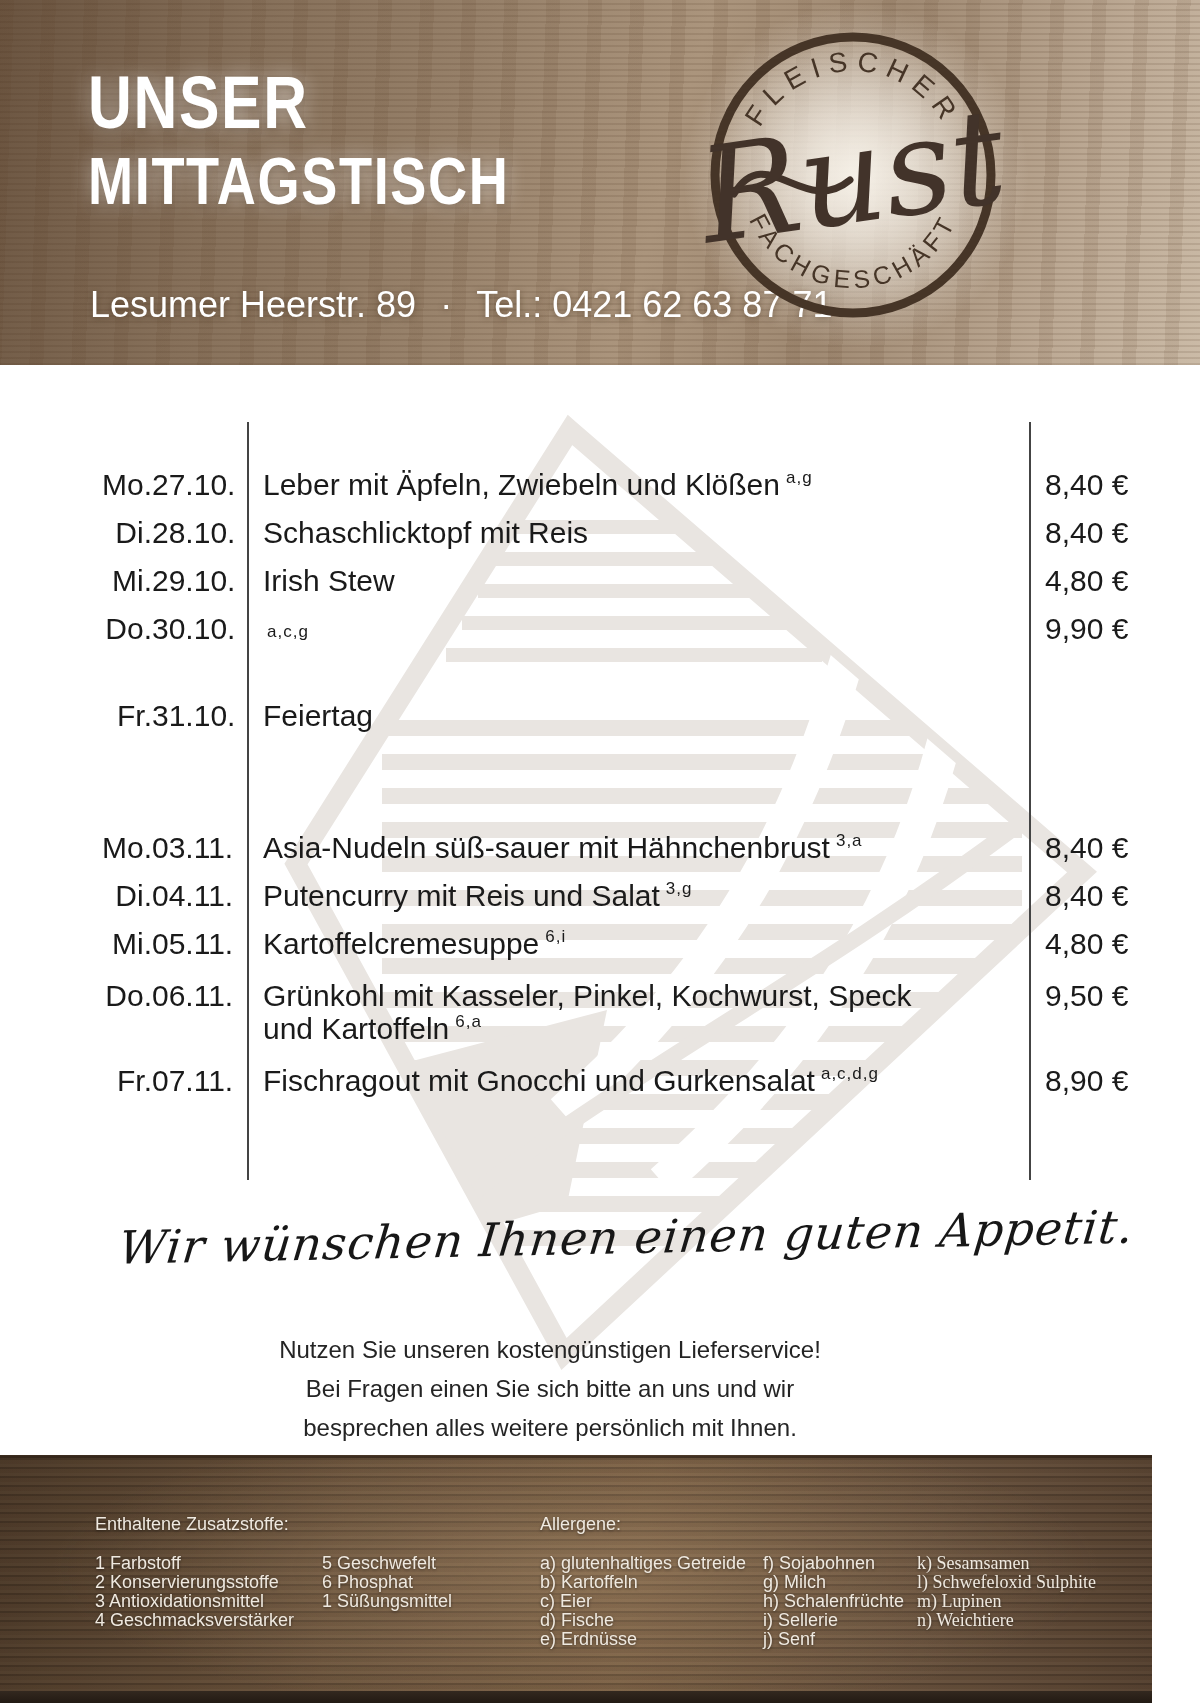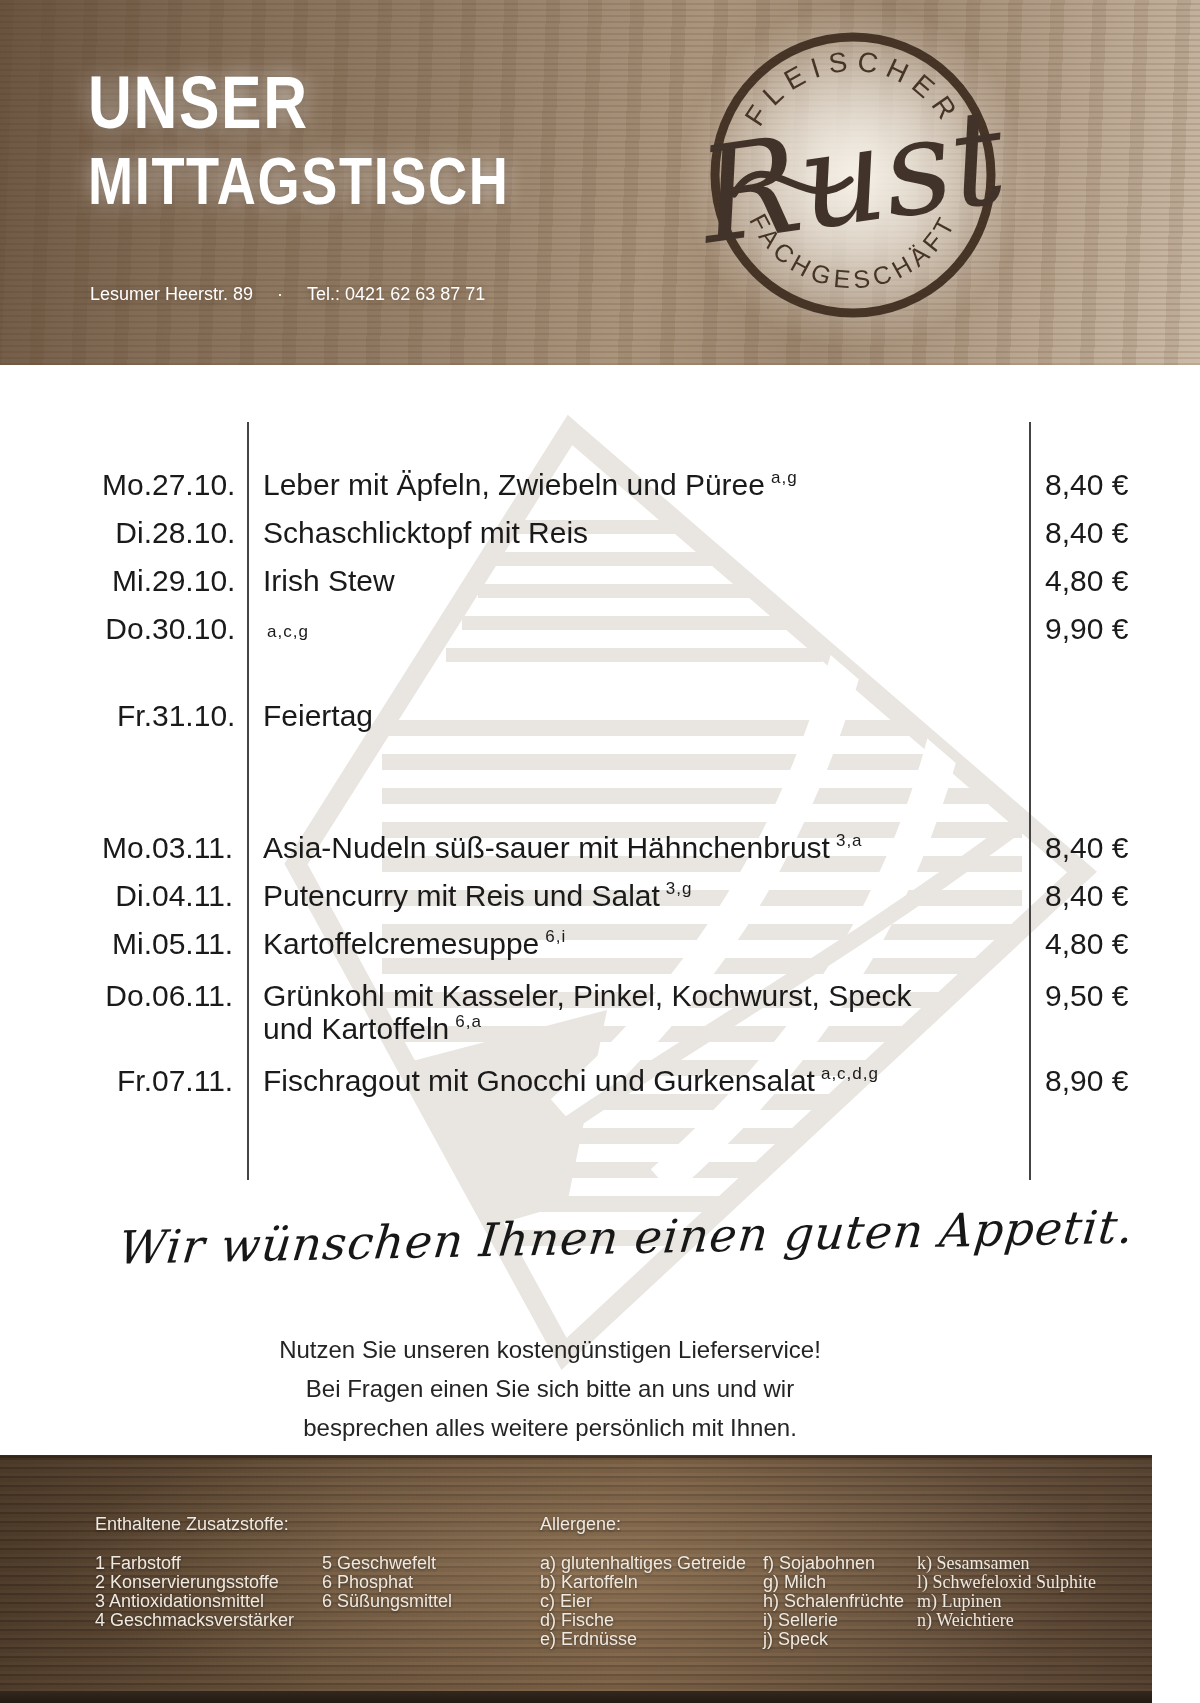--- a/index.html
+++ b/index.html
@@ -19,21 +19,21 @@
   .title-line{
     position:absolute;left:88px;color:#ffffff;font-weight:bold;line-height:1;
     transform:scaleX(0.82);transform-origin:left center;letter-spacing:2px;
     text-shadow:0 0 22px rgba(255,255,255,0.55), 0 3px 10px rgba(70,48,26,0.45);
     white-space:nowrap;
   }
   .title-1{top:66px;font-size:74px;}
   .title-2{top:148px;font-size:66px;}
   .address-row{
     position:absolute;left:90px;top:284px;display:flex;align-items:baseline;gap:24px;
-    color:#ffffff;font-size:18px;text-shadow:0 1px 6px rgba(70,50,30,0.55);white-space:nowrap;
+    color:#ffffff;font-size:36px;text-shadow:0 1px 6px rgba(70,50,30,0.55);white-space:nowrap;
   }
   
   .logo-wrap{position:absolute;left:700px;top:22px;width:306px;height:310px;}
   
   .watermark{position:absolute;left:262px;top:402px;width:850px;height:985px;z-index:0;}
   
   .vrule{position:absolute;width:2px;background:#444444;top:422px;height:758px;z-index:2;}
   .vrule-left{left:247px;}
   .vrule-right{left:1029px;}
   .menu-row{position:absolute;left:100px;width:1035px;display:flex;z-index:2;font-size:30px;line-height:33px;}
@@ -145,21 +145,21 @@
 </div>
 
 <div class="vrule vrule-left"></div>
 <div class="vrule vrule-right"></div>
 
 <div class="menu-row" style="top:468px">
   <div class="daycol">
     <span class="day">Mo.</span>
     <span class="date">27.10.</span>
   </div>
-  <div class="dish"><span>Leber mit Äpfeln, Zwiebeln und Püree</span><span class="sup">a,g</span></div>
+  <div class="dish"><span>Leber mit Äpfeln, Zwiebeln und Klößen</span><span class="sup">a,g</span></div>
   <div class="price">8,40 €</div>
 </div>
 
 <div class="menu-row" style="top:516px">
   <div class="daycol">
     <span class="day">Di.</span>
     <span class="date">28.10.</span>
   </div>
   <div class="dish"><span>Schaschlicktopf mit Reis</span><span class="sup"></span></div>
   <div class="price">8,40 €</div>
@@ -249,37 +249,37 @@
   <div class="f-heading add-head">Enthaltene Zusatzstoffe:</div>
   <div class="f-col add-c1">
     <div>1 Farbstoff</div>
     <div>2 Konservierungsstoffe</div>
     <div>3 Antioxidationsmittel</div>
     <div>4 Geschmacksverstärker</div>
   </div>
   <div class="f-col add-c2">
     <div>5 Geschwefelt</div>
     <div>6 Phosphat</div>
-    <div>6 Süßungsmittel</div>
+    <div>1 Süßungsmittel</div>
   </div>
 
   <div class="f-heading alg-head">Allergene:</div>
   <div class="f-col alg-c1">
     <div>a) glutenhaltiges Getreide</div>
     <div>b) Kartoffeln</div>
     <div>c) Eier</div>
     <div>d) Fische</div>
     <div>e) Erdnüsse</div>
   </div>
   <div class="f-col alg-c2">
     <div>f) Sojabohnen</div>
     <div>g) Milch</div>
     <div>h) Schalenfrüchte</div>
     <div>i) Sellerie</div>
-    <div>j) Speck</div>
+    <div>j) Senf</div>
   </div>
   <div class="f-col alg-c3">
     <div>k) Sesamsamen</div>
     <div>l) Schwefeloxid Sulphite</div>
     <div>m) Lupinen</div>
     <div>n) Weichtiere</div>
   </div>
 
   <div class="footer-edge"></div>
 </div>

